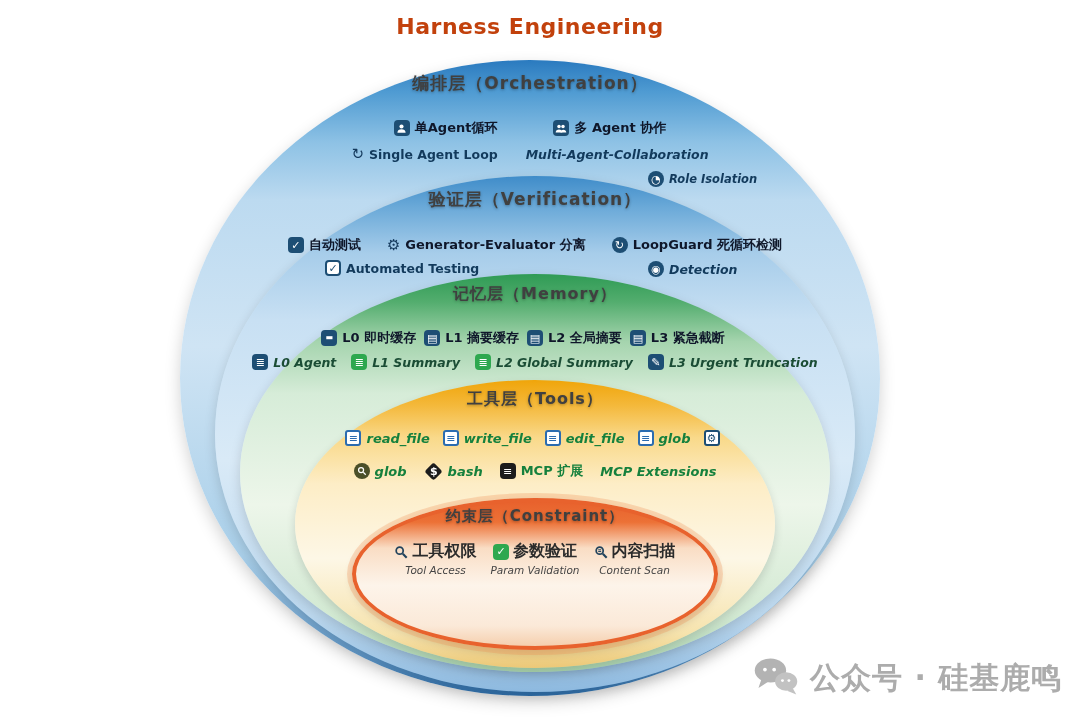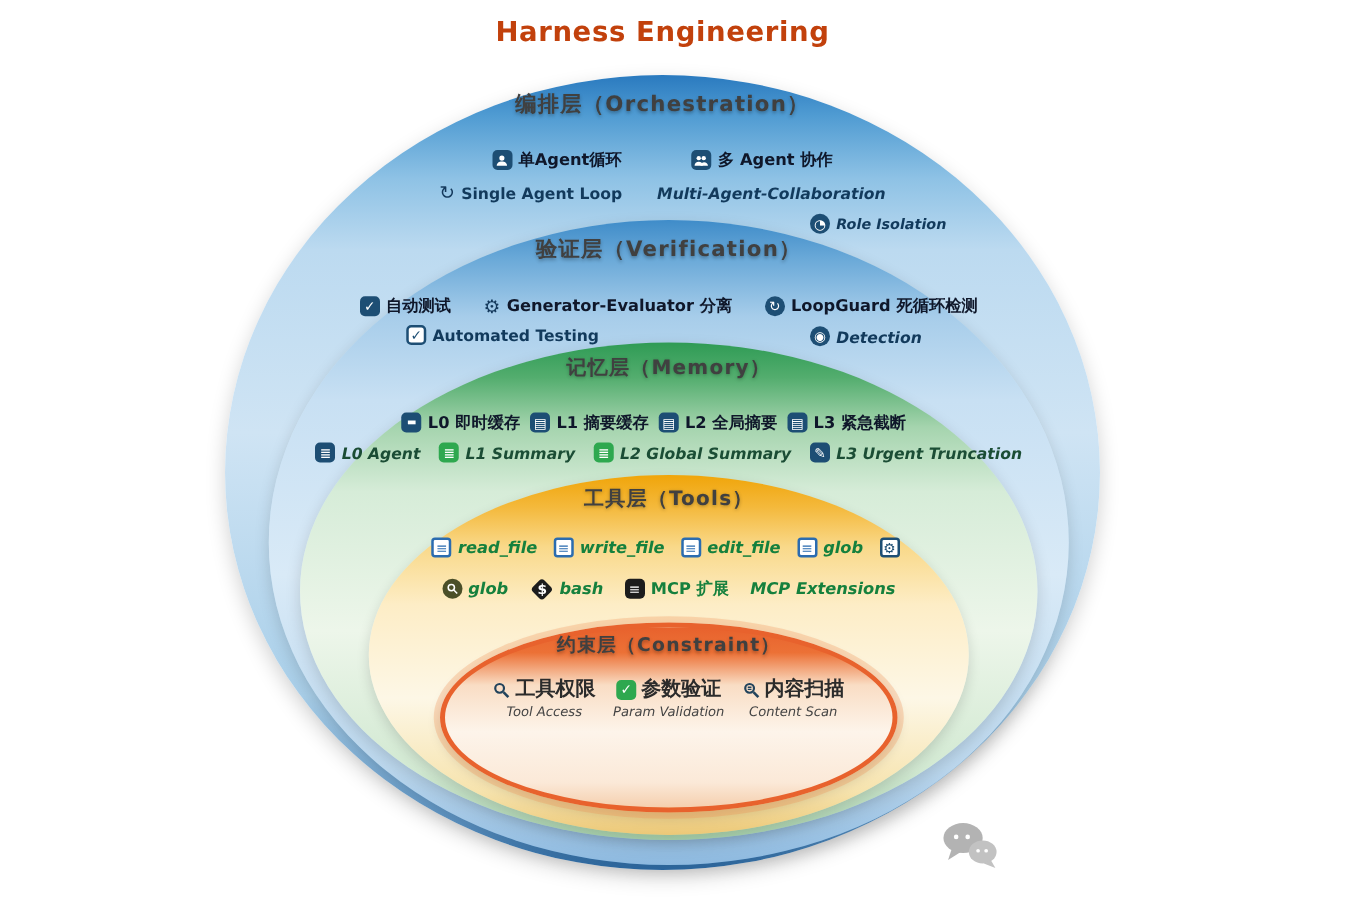--- a/index.html
+++ b/index.html
@@ -271,15 +271,16 @@
         <ellipse cx="20" cy="15" rx="17" ry="13" fill="#b3b3b3"></ellipse>
         <path d="M10 25 L7 34 L18 27 Z" fill="#b3b3b3"></path>
         <ellipse cx="37" cy="27" rx="12" ry="10" fill="#c2c2c2"></ellipse>
         <path d="M44 34 L48 41 L38 37 Z" fill="#c2c2c2"></path>
         <circle cx="14" cy="14" r="2" fill="#fff"></circle>
         <circle cx="24" cy="14" r="2" fill="#fff"></circle>
         <circle cx="33" cy="26" r="1.6" fill="#fff"></circle>
         <circle cx="40" cy="26" r="1.6" fill="#fff"></circle>
       </svg>
     </span>
+    <span class="wm-text">公众号 · 硅基鹿鸣</span>
   </div>
 
 </div>
 
 </body></html>

